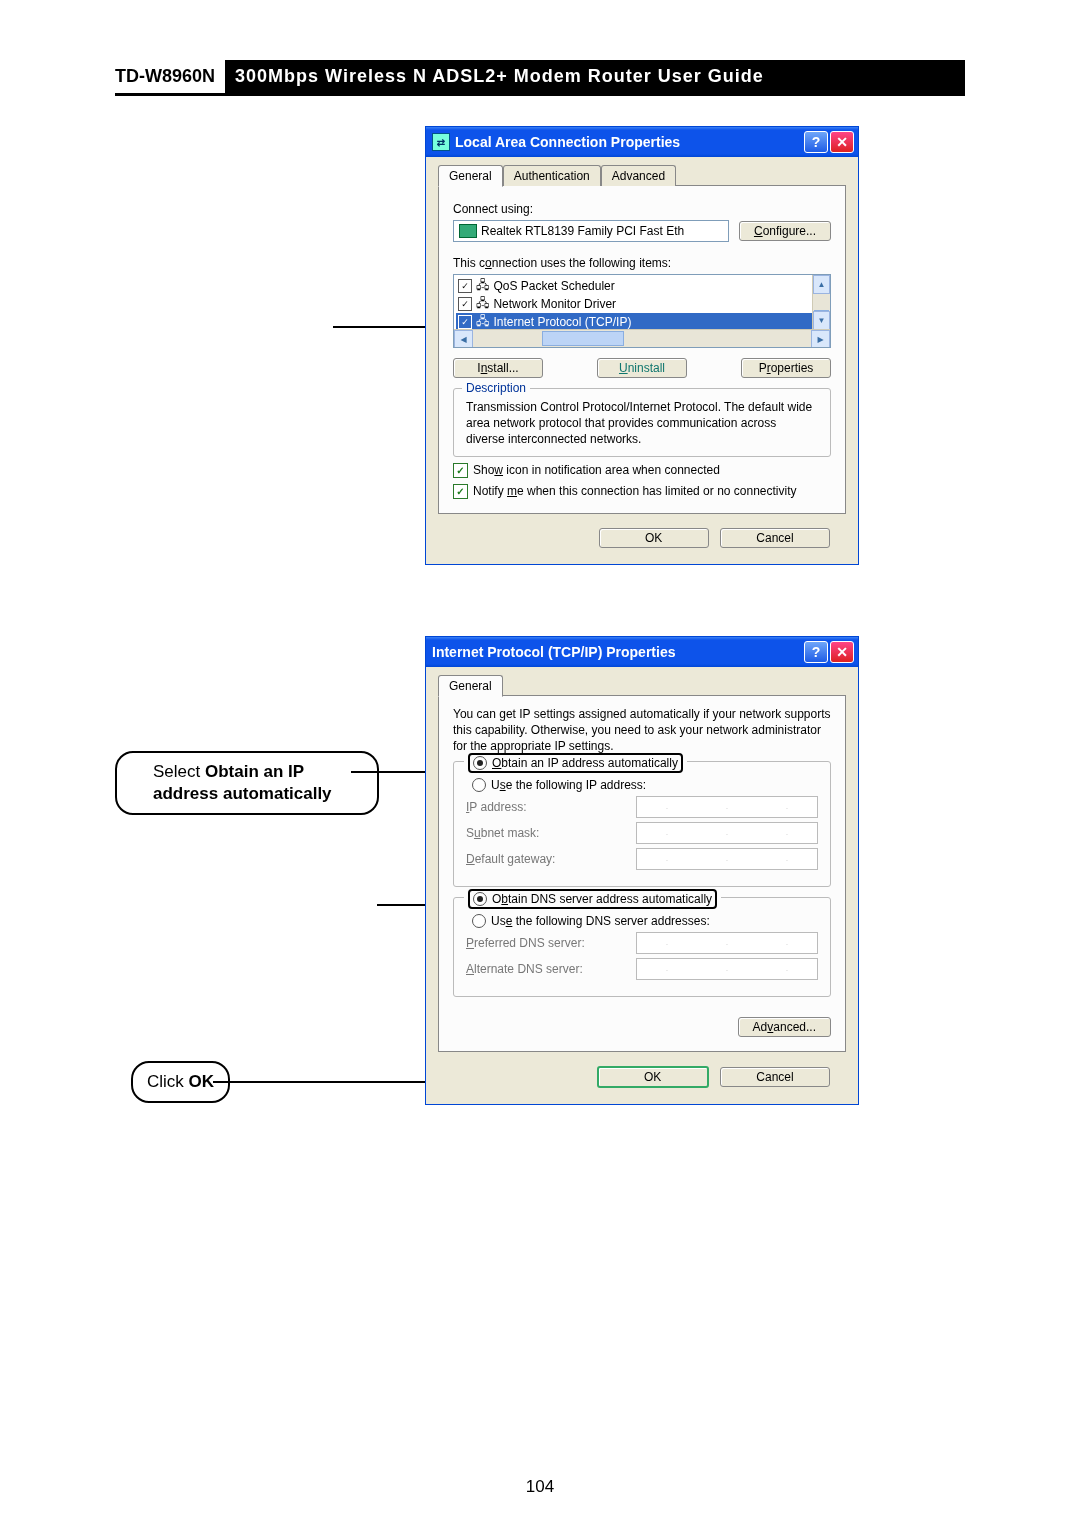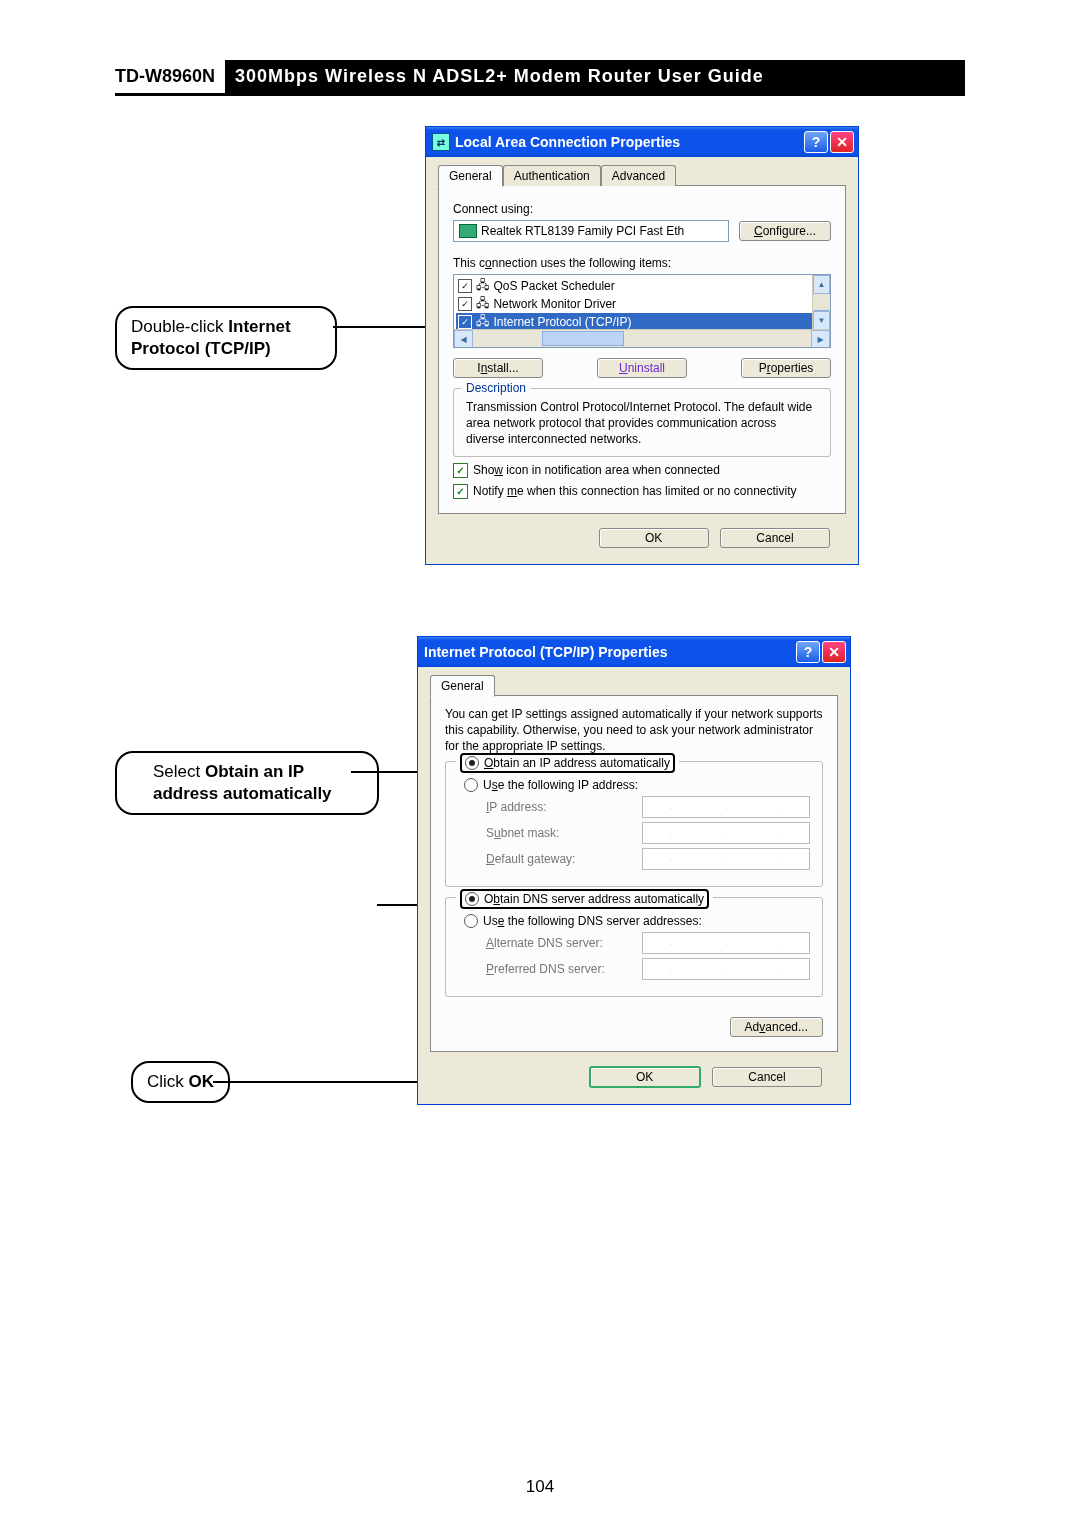--- a/index.html
+++ b/index.html
@@ -117,21 +117,21 @@
     border:1px solid #888;
     background:#ece9d8;
     padding:2px 14px;
     font-size:12px;
     border-radius:3px;
     box-shadow: inset 1px 1px 0 #fff;
     display:inline-block;
     min-width:60px;
     text-align:center;
   }
-  .xp-button.disabled { color:#6d28d9; }
+  .xp-button.disabled { color:#0f766e; }
   .row { display:flex; align-items:center; gap:10px; }
   .listbox {
     border:1px solid #7f9db9;
     background:#fff;
     height:72px;
     overflow:hidden;
     position:relative;
     margin-top:4px;
   }
   .list-inner { padding:2px 2px; }
@@ -175,21 +175,21 @@
   .dialog-footer { text-align:right; padding:14px 16px 4px 0; }
   .dialog-footer .xp-button { margin-left:8px; min-width:80px; }
 
   
   .radio {
     width:12px;height:12px;border:1px solid #555;border-radius:50%;
     display:inline-flex;align-items:center;justify-content:center;margin-right:5px;
     background:#fff;
   }
   .radio.checked::after { content:""; width:6px;height:6px;background:#222;border-radius:50%; }
-  .ip-row { display:flex; align-items:center; margin:4px 0 4px 28px; font-size:12px;}
+  .ip-row { display:flex; align-items:center; margin:4px 0 4px 0; font-size:12px;}
   .ip-row .lbl { width:170px; color:#777;}
   .ip-box {
     width:180px;height:20px;border:1px solid #bbb;background:#fff;
     display:flex;align-items:center;justify-content:space-around;color:#bbb;font-size:7px;
   }
   .opt-line { display:flex; align-items:center; font-size:12px; margin:3px 0 3px 6px;}
   .opt-group {
     border:1px solid #bbb; border-radius:3px; padding:10px 12px 12px 12px; margin:6px 0 10px 0;
     position:relative;
   }
@@ -207,23 +207,20 @@
 
 <div class="page">
 
   <div class="header-bar">
     <div class="header-model">TD-W8960N</div>
     <div class="header-title">300Mbps  Wireless  N  ADSL2+  Modem  Router  User  Guide</div>
   </div>
 
   <div class="content">
 
-    <div class="callout" style="left:0; top:180px; width:190px;">
-      <span>Double-click </span><b>Internet Protocol (TCP/IP)</b>
-    </div>
     <div class="connector" style="left:218px; top:200px; width:115px;"></div>
 
     <div class="callout" style="left:0; top:625px; width:210px;padding-left:36px;">
       <span>Select </span><b>Obtain an IP address automatically</b>
     </div>
     <div class="connector" style="left:236px; top:645px; width:98px;"></div>
 
     <div class="connector" style="left:262px; top:778px; width:72px;"></div>
 
     <div class="callout" style="left:16px; top:935px;">
@@ -307,21 +304,21 @@
             <span>Notify <span class="u">m</span>e when this connection has limited or no connectivity</span>
           </div>
         </div>
         <div class="dialog-footer">
           <span class="xp-button">OK</span>
           <span class="xp-button">Cancel</span>
         </div>
       </div>
     </div>
 
-    <div class="xp-dialog" style="left:302px; top:510px; width:432px;">
+    <div class="xp-dialog" style="left:310px; top:510px; width:432px;">
       <div class="xp-titlebar">
         <div class="xp-title">Internet Protocol (TCP/IP) Properties</div>
         <div class="xp-btn-help">?</div>
         <div class="xp-btn-close">✕</div>
       </div>
       <div class="xp-body">
         <div class="xp-tabs">
           <div class="xp-tab active">General</div>
         </div>
         <div class="xp-panel">
@@ -369,29 +366,29 @@
               <span class="hl-box">
                 <span class="radio checked"></span>
                 <span>O<span class="u">b</span>tain DNS server address automatically</span>
               </span>
             </div>
             <div class="opt-line" style="margin-top:6px;">
               <span class="radio"></span>
               <span>Us<span class="u">e</span> the following DNS server addresses:</span>
             </div>
             <div class="ip-row">
+              <span class="lbl"><span class="u">P</span>referred DNS server:</span>
+              <div class="ip-box">
+                  <span>.</span>
+                  <span>.</span>
+                  <span>.</span>
+                </div>
+            </div>
+            <div class="ip-row">
               <span class="lbl"><span class="u">A</span>lternate DNS server:</span>
-              <div class="ip-box">
-                  <span>.</span>
-                  <span>.</span>
-                  <span>.</span>
-                </div>
-            </div>
-            <div class="ip-row">
-              <span class="lbl"><span class="u">P</span>referred DNS server:</span>
               <div class="ip-box">
                   <span>.</span>
                   <span>.</span>
                   <span>.</span>
                 </div>
             </div>
           </div>
 
           <div style="text-align:right; margin-top:20px;">
             <span class="xp-button">Ad<span class="u">v</span>anced...</span>

